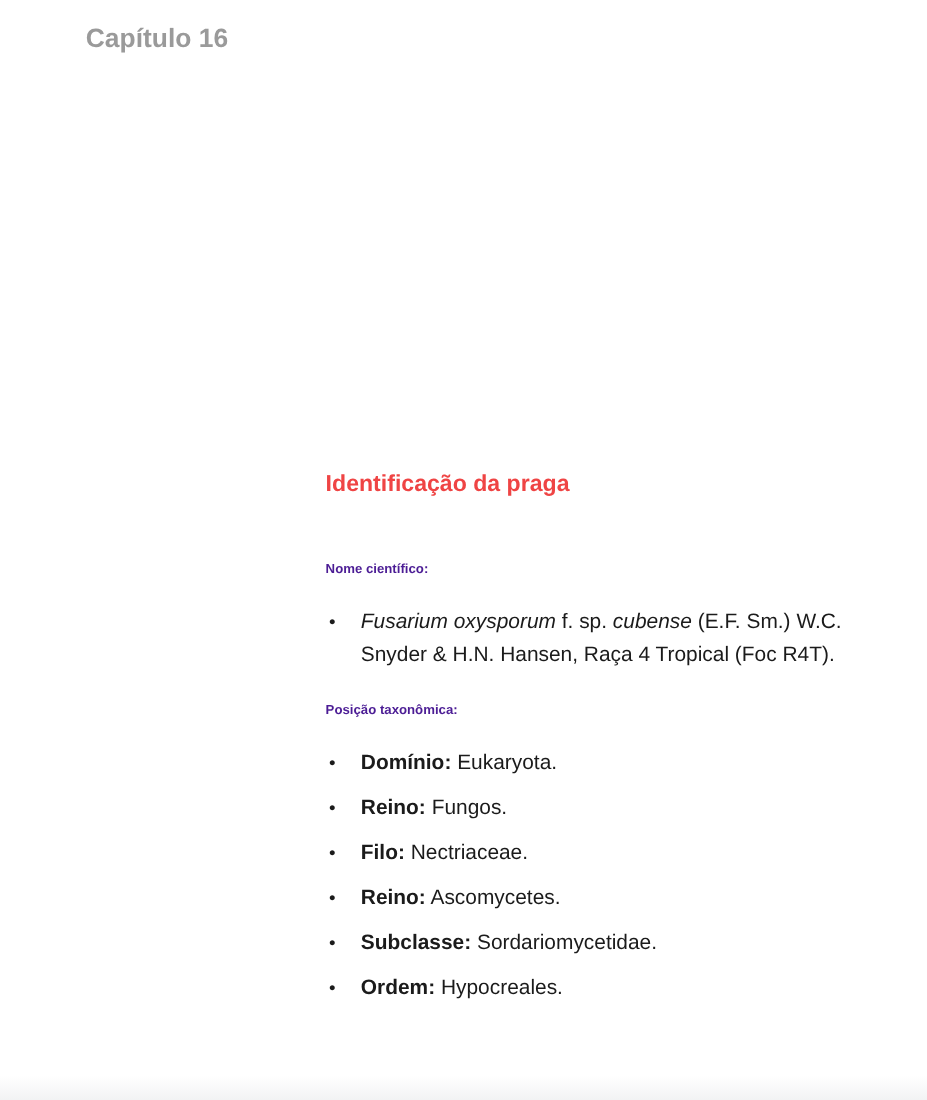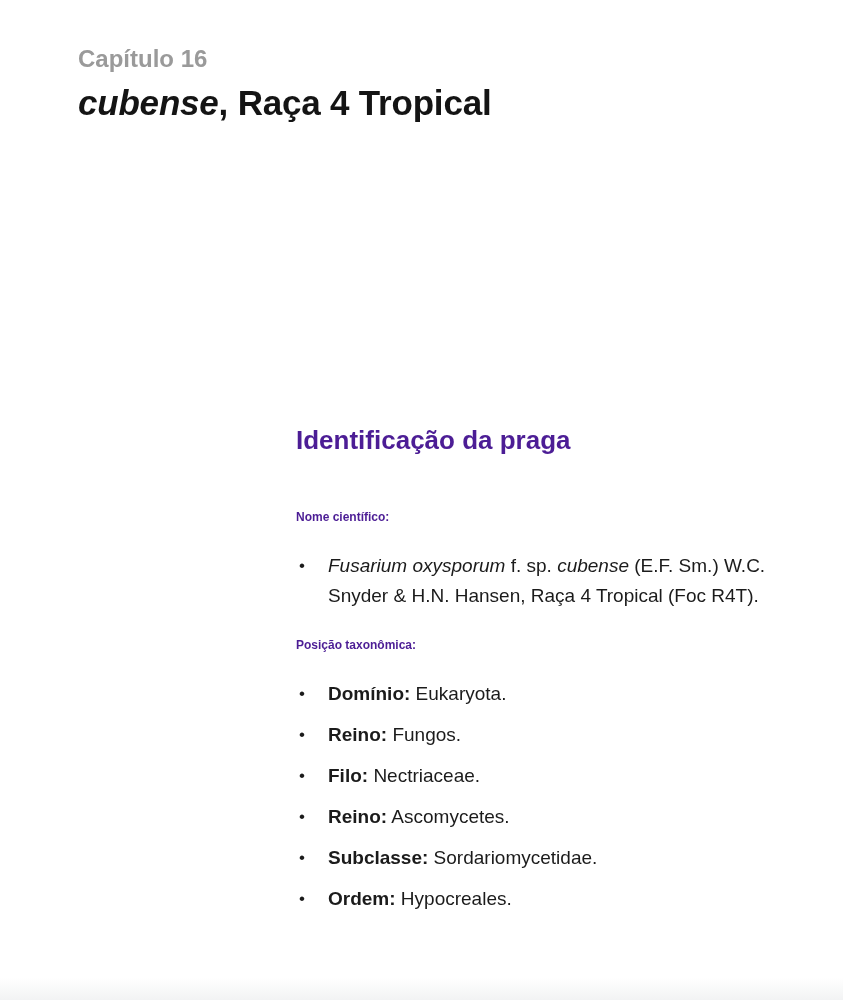--- a/index.html
+++ b/index.html
@@ -23,21 +23,20 @@
     position: absolute;
     left: 78px;
     top: 20px;
     width: 560px;
   }
   .chapter-label {
     font-size: 24px;
     line-height: 32px;
     font-weight: bold;
     color: #9a9a9a;
-    margin-top: 23px;
   }
   .chapter-title {
     margin-top: 6px;
     font-size: 35px;
     line-height: 44px;
     font-weight: bold;
     color: #141414;
     letter-spacing: -0.2px;
   }
   .chapter-title .italic { font-style: italic; }
@@ -51,24 +50,24 @@
   }
 
   
   .content {
     position: absolute;
     left: 296px;
     top: 423px;
     width: 492px;
   }
   .section-heading {
-    font-size: 26px;
+    font-size: 21px;
     line-height: 34px;
     font-weight: bold;
-    color: #4c1d95;
+    color: #ef4444;
     margin-bottom: 48px;
   }
   .sub-heading {
     font-size: 12px;
     line-height: 24px;
     font-weight: bold;
     color: #4c1d95;
   }
   ul.bullet-list {
     list-style: none;
@@ -105,23 +104,20 @@
 </style>
 </head>
 <body>
 
 <div class="page">
 
   <header class="chapter-header">
     <div class="chapter-label">Capítulo 16</div>
 
     <h1 class="chapter-title">
-      <span class="title-line" style="display:block;">
-        <span class="italic">cubense</span><span>, Raça 4 Tropical</span>
-      </span>
     </h1>
 
   </header>
 
   <main class="content">
 
     <h2 class="section-heading">Identificação da praga</h2>
 
     <h3 class="sub-heading">Nome científico:</h3>
 

